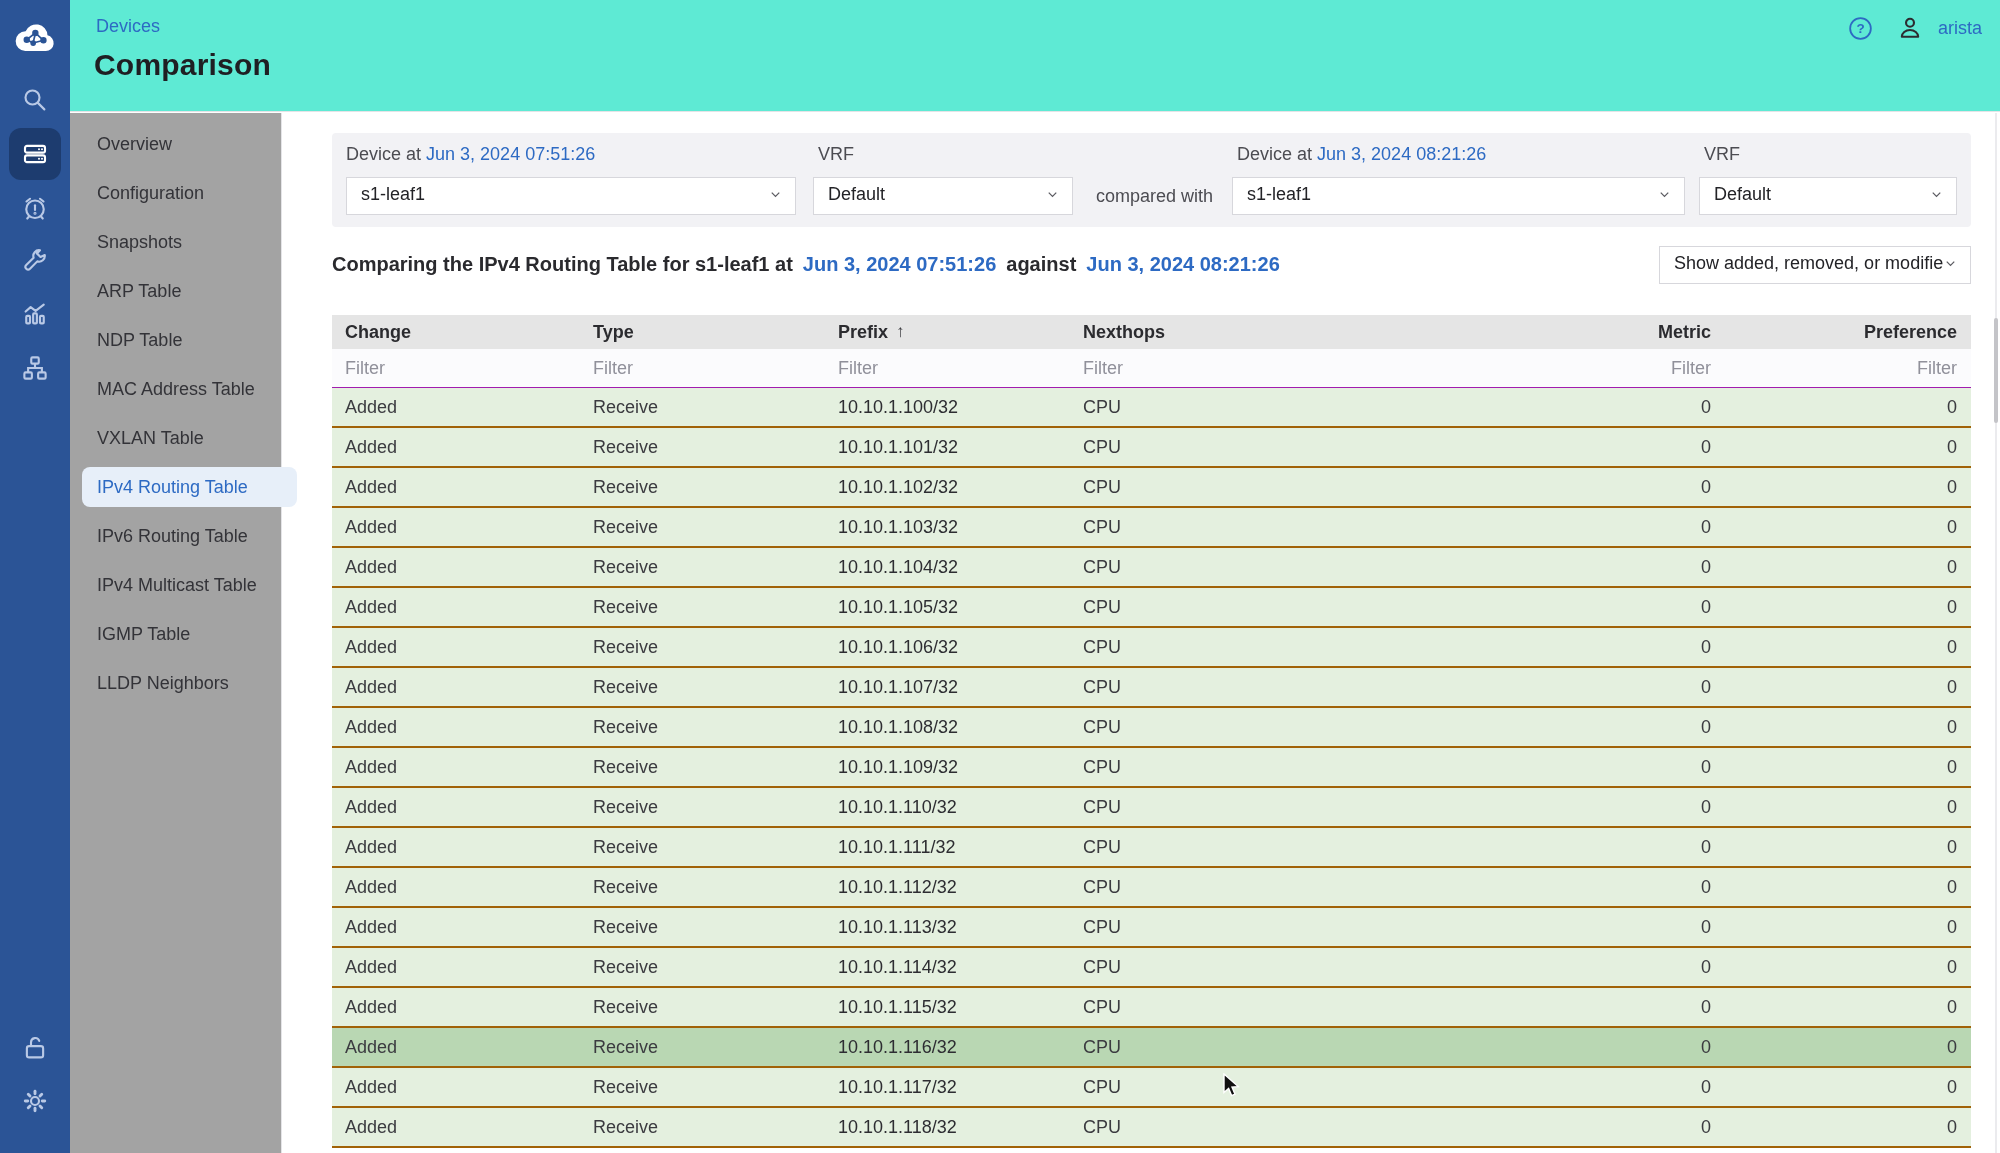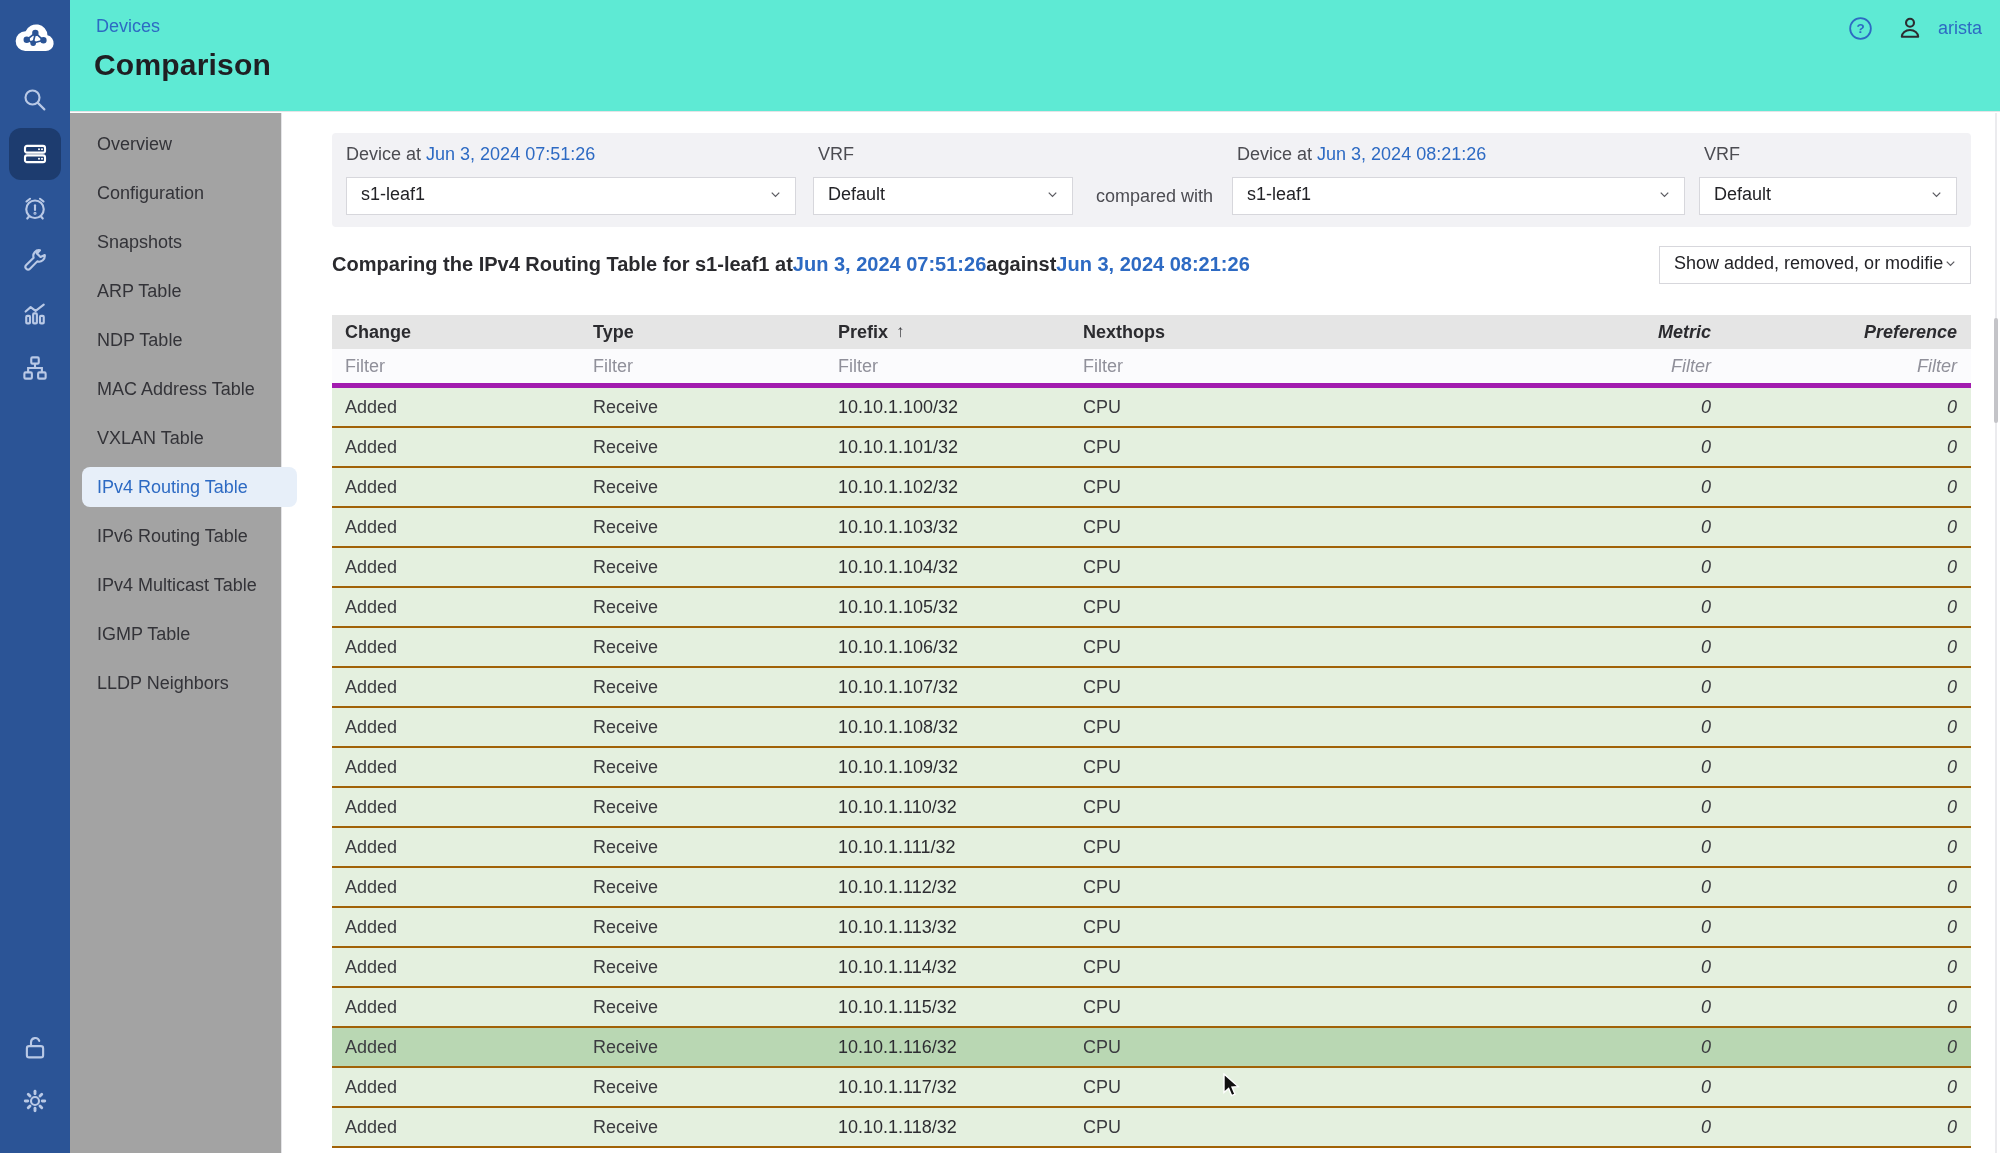--- a/index.html
+++ b/index.html
@@ -26,32 +26,32 @@
   
   .main { position:absolute; left:311px; top:113px; width:1842px; height:1040px; background:#ffffff; }
 
   .sel-panel { position:absolute; left:21px; top:20px; width:1639px; height:94px; background:#f2f2f5; border-radius:4px; }
   .sel-label { position:absolute; font-size:18px; color:#4c4c52; white-space:nowrap; }
   .sel-label .link { color:#2d6ac3; }
   .dropdown { position:absolute; height:38px; background:#ffffff; border:1px solid #d7d7dc; border-radius:0; display:flex; align-items:center; padding:0 12px 4px 14px; font-size:18px; color:#232327; cursor:pointer; }
   .dropdown .dd-text { flex:1; white-space:nowrap; overflow:hidden; }
   .compared { position:absolute; font-size:18px; color:#4c4c52; }
 
-  .cmp-heading { position:absolute; left:21px; top:140px; font-size:20px; font-weight:bold; color:#2a2a2e; display:flex; gap:0; white-space:nowrap; }
+  .cmp-heading { position:absolute; left:21px; top:140px; font-size:20px; font-weight:bold; color:#2a2a2e; display:flex; gap:10px; white-space:nowrap; }
   .cmp-heading .blue { color:#2d6ac3; }
 
   .show-dd { left:1348px; top:133px; width:312px; position:absolute; }
 
   
   .table { position:absolute; left:21px; top:202px; width:1639px; height:838px; overflow:hidden; }
   .tgrid { display:grid; grid-template-columns:248px 245px 245px 1fr 160px 246px; align-items:center; }
   .tgrid > * { padding-left:13px; display:flex; align-items:center; }
-  .tgrid > .num { justify-content:flex-end; padding-right:14px; padding-left:0;font-style:italic; }
+  .tgrid > .num { justify-content:flex-end; padding-right:14px; padding-left:0; }
   .thead { height:34px; background:#e5e5e5; font-weight:bold; font-size:18px; color:#2b2b2f; }
-  .tfilter { height:39px; background:#fbfbfd; border-bottom:5px solid #a21caf; font-size:18px; color:#90909a; }
+  .tfilter { height:39px; background:#fbfbfd; border-bottom:1px solid #a21caf; font-size:18px; color:#90909a; }
   .trow { height:40px; border-bottom:2px solid #a16207; background:#e4f0df; font-size:18px; color:#3b3b40; }
   .trow.hovered { background:#b9d7b3; }
   .trow .prefix { color:#2d2d32; }
   .sort-arrow { font-size:17px; margin-left:8px; font-weight:normal; color:#3c3c40; }
 
   
   .scroll-track { position:absolute; right:3px; top:113px; width:2px; height:1040px; background:#ebebee; }
   .scroll-thumb { position:absolute; right:2px; top:318px; width:4px; height:105px; border-radius:2px; background:#c4c4c8; }
 
   

